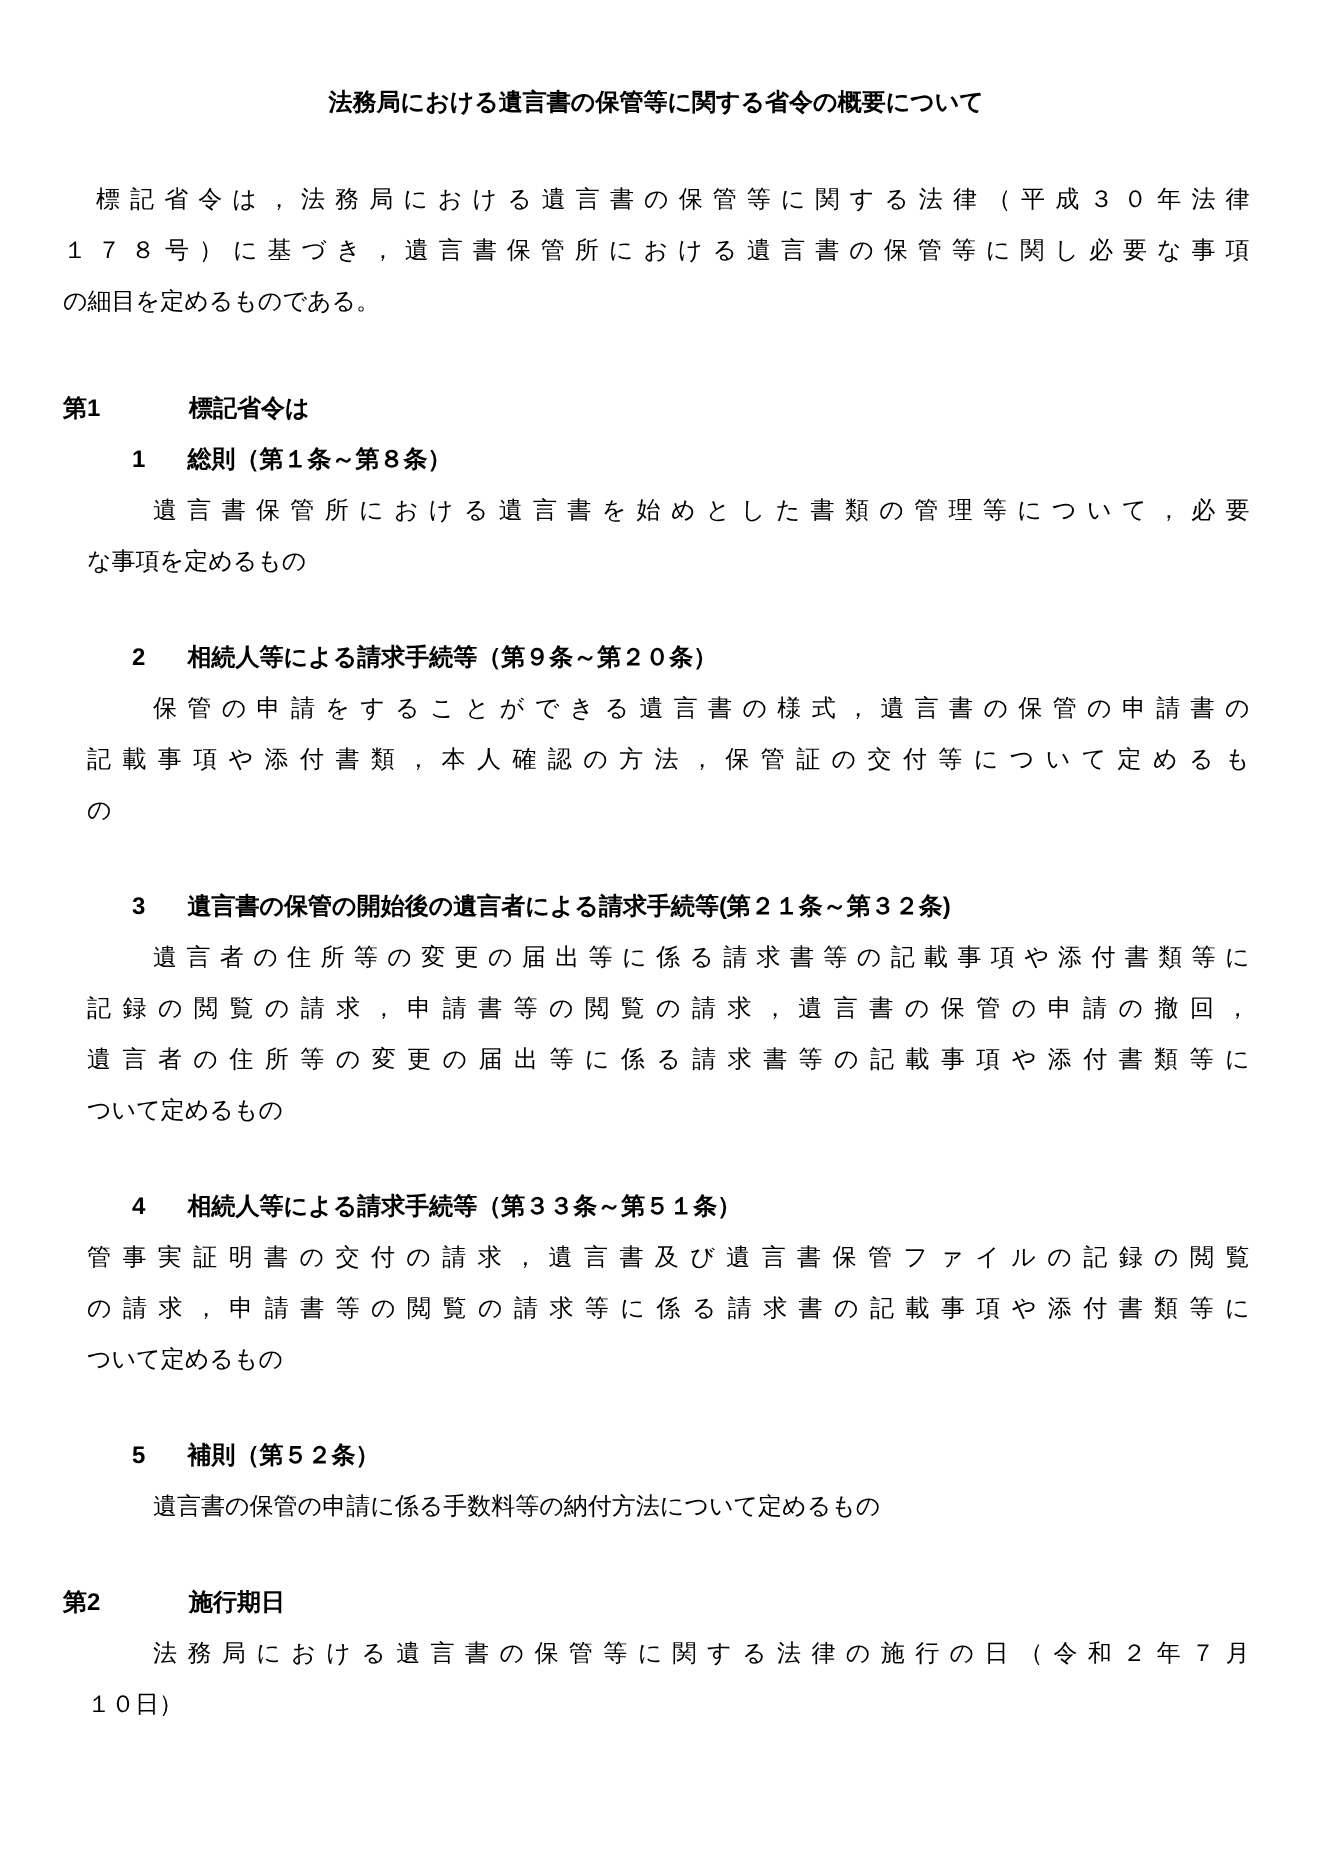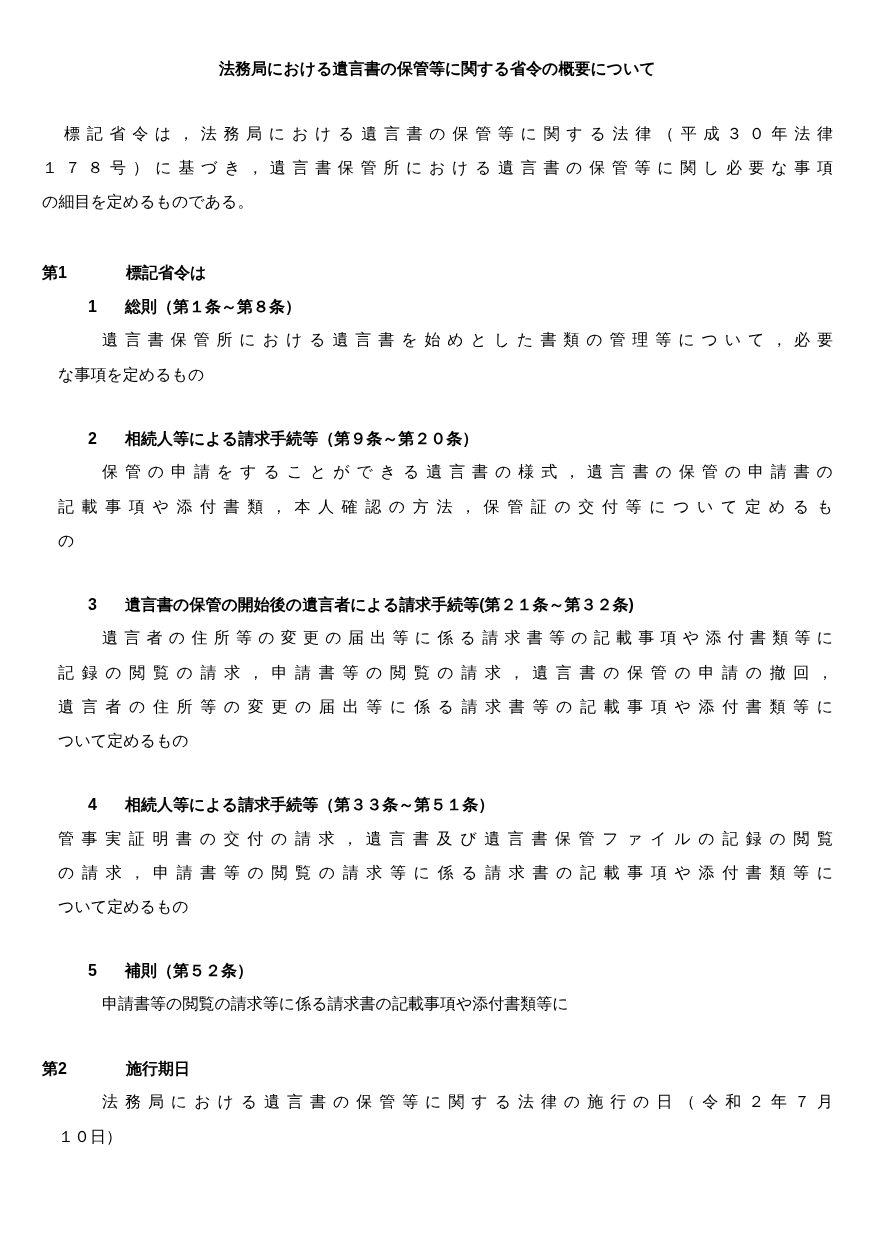--- a/index.html
+++ b/index.html
@@ -102,21 +102,21 @@
           <div class="bline">の請求，申請書等の閲覧の請求等に係る請求書の記載事項や添付書類等に</div>
           <div class="bline last">ついて定めるもの</div>
         </div>
       </div>
       <div class="item">
         <div class="item-heading">
           <span class="item-num">5</span>
           <span class="item-title">補則（第５２条）</span>
         </div>
         <div class="item-body serif">
-          <div class="bline first last">申請書等の閲覧の請求等に係る請求書の記載事項や添付書類等に</div>
+          <div class="bline first last">遺言書の保管の申請に係る手数料等の納付方法について定めるもの</div>
         </div>
       </div>
     </div>
 
   <div class="part-heading second">
     <span class="part-label">第2</span>
     <span class="part-title">施行期日</span>
   </div>
 
   <div class="item-body serif" id="part2-body">

